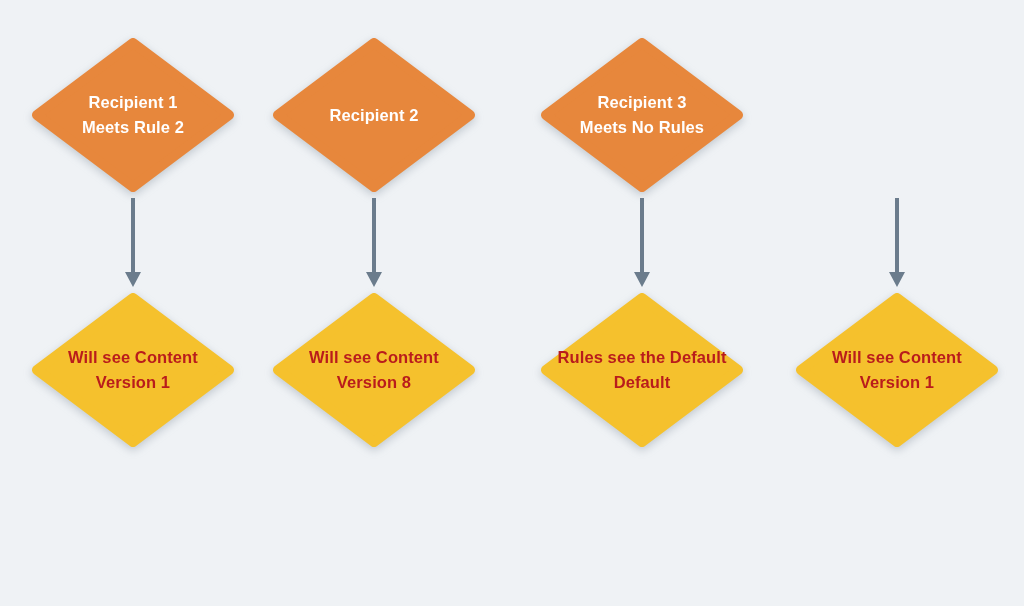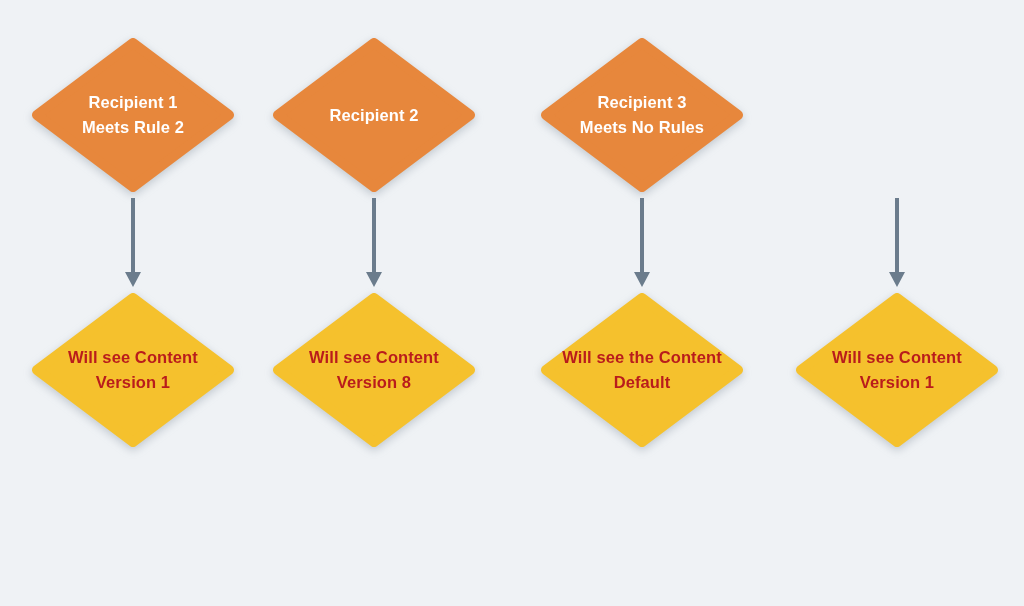--- a/index.html
+++ b/index.html
@@ -135,21 +135,21 @@
     </div>
     <svg class="arrow" viewBox="0 0 16 89">
       <line x1="8" y1="0" x2="8" y2="76" stroke-width="4" stroke="#6B7C8C"></line>
       <polygon points="0,74 16,74 8,89" fill="#6B7C8C"></polygon>
     </svg>
     <div class="diamond-node outcome">
       <svg class="diamond-svg" viewBox="0 0 204 156">
         <path d="M102 6 L198 78 L102 150 L6 78 Z" stroke-width="10" stroke-linejoin="round" fill="#F5C12D" stroke="#F5C12D"></path>
       </svg>
       <div class="diamond-label">
-        <span>Will see the Content</span>
+        <span>Rules see the Default</span>
         <span>Default</span>
       </div>
     </div>
   </div>
 
   <div class="flow-column c4">
     <svg class="arrow" viewBox="0 0 16 89">
       <line x1="8" y1="0" x2="8" y2="76" stroke-width="4" stroke="#6B7C8C"></line>
       <polygon points="0,74 16,74 8,89" fill="#6B7C8C"></polygon>
     </svg>

